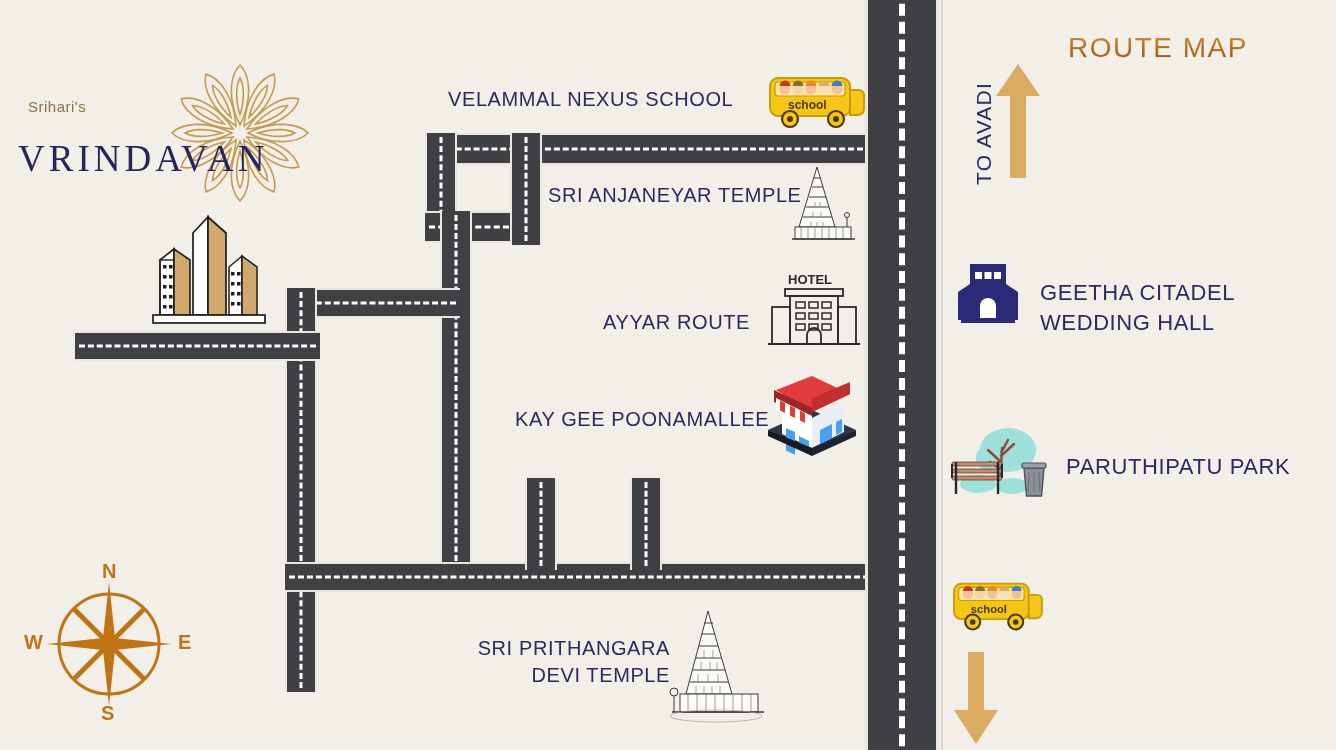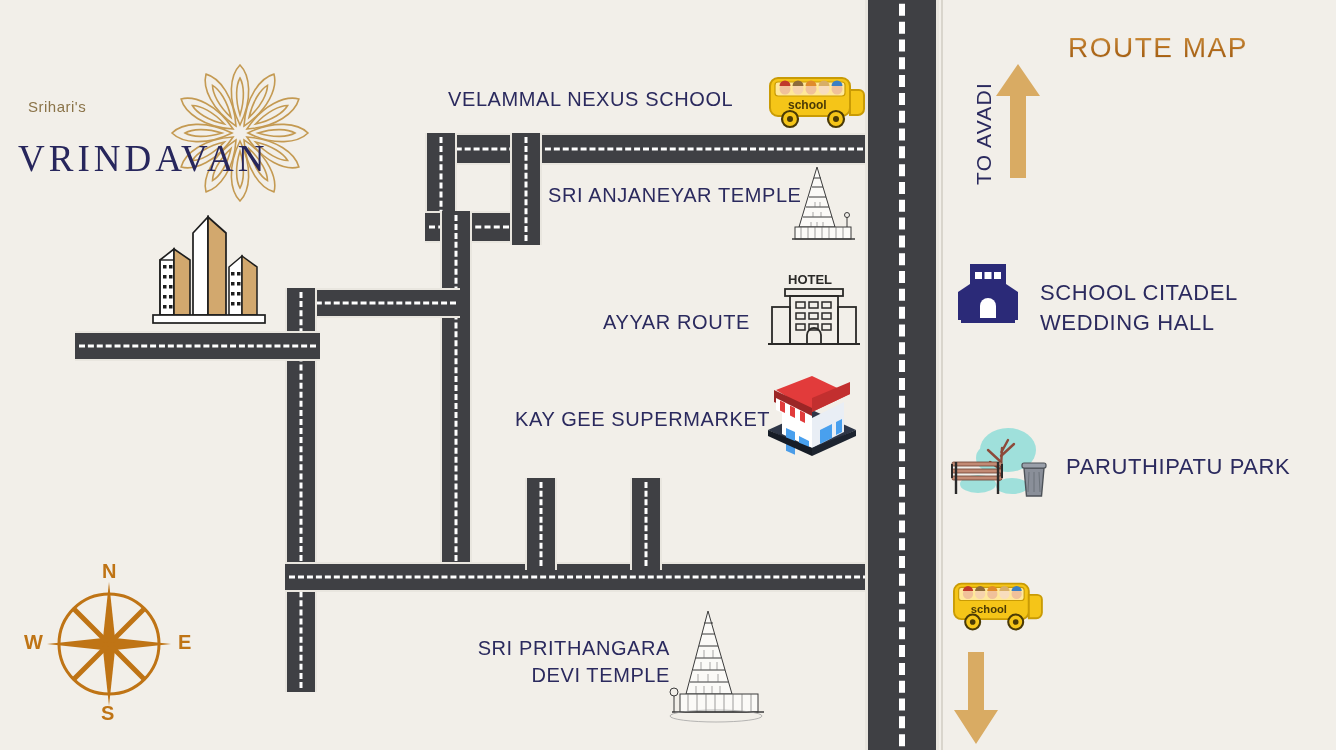--- a/index.html
+++ b/index.html
@@ -296,21 +296,21 @@
         <rect x="41" y="41" width="9" height="6"></rect>
         <rect x="54" y="41" width="9" height="6"></rect>
       <rect x="28" y="52" width="9" height="6"></rect>
         <rect x="41" y="52" width="9" height="6"></rect>
         <rect x="54" y="52" width="9" height="6"></rect>
     </g>
     <path d="M39,72 v-9 a7,7 0 0 1 14,0 v9" fill="none" stroke="#2b2a28" stroke-width="1.8"></path>
     <line x1="0" y1="72" x2="92" y2="72" stroke="#2b2a28" stroke-width="1.8"></line>
   </svg>
 
-  <div class="label" style="left:515px;top:408px;">KAY GEE SUPERMARKET</div>
+  <div class="label" style="left:515px;top:408px;">KAY GEE POONAMALLEE</div>
   <svg style="position:absolute;left:762px;top:368px;" width="100" height="92" viewBox="0 0 100 92">
     <polygon points="50,82 6,62 50,42 94,62" fill="#2e3647"></polygon>
     <polygon points="20,36 20,66 50,80 50,50" fill="#ffffff"></polygon>
     <polygon points="50,50 50,80 82,64 82,34" fill="#e9eef5"></polygon>
     <polygon points="14,22 50,8 88,26 50,44" fill="#e23b3b"></polygon>
     <polygon points="50,44 50,30 88,14 88,26" fill="#c22f2f"></polygon>
     <polygon points="12,22 50,40 50,50 12,34" fill="#9b2626"></polygon>
     <g>
       <polygon points="14,30 50,48 50,58 14,42" fill="#ffffff"></polygon>
       <g fill="#e23b3b">
@@ -390,21 +390,21 @@
     <rect x="12" y="2" width="36" height="56" fill="#2b2a78"></rect>
     <g fill="#ffffff">
       <rect x="17" y="10" width="7" height="7"></rect>
       <rect x="26.5" y="10" width="7" height="7"></rect>
       <rect x="36" y="10" width="7" height="7"></rect>
     </g>
     <path d="M22,58 v-14 a8,8 0 0 1 16,0 v14 z" fill="#ffffff"></path>
     <rect x="3" y="56" width="54" height="5" fill="#2b2a78"></rect>
   </svg>
   <div class="legend-text" style="left:1040px;top:278px;">
-    <span>SCHOOL CITADEL</span><br>
+    <span>GEETHA CITADEL</span><br>
     <span>WEDDING HALL</span>
   </div>
 
   <svg style="position:absolute;left:948px;top:428px;" width="112" height="70" viewBox="0 0 112 70">
     <ellipse cx="60" cy="22" rx="28" ry="22" fill="#9fe0db"></ellipse>
     <ellipse cx="44" cy="30" rx="16" ry="14" fill="#9fe0db"></ellipse>
     <g stroke="#8d4a3a" stroke-width="2.4" fill="none" stroke-linecap="round">
       <line x1="52" y1="60" x2="54" y2="20"></line>
       <line x1="53" y1="34" x2="40" y2="22"></line>
         <line x1="53" y1="28" x2="66" y2="16"></line>

